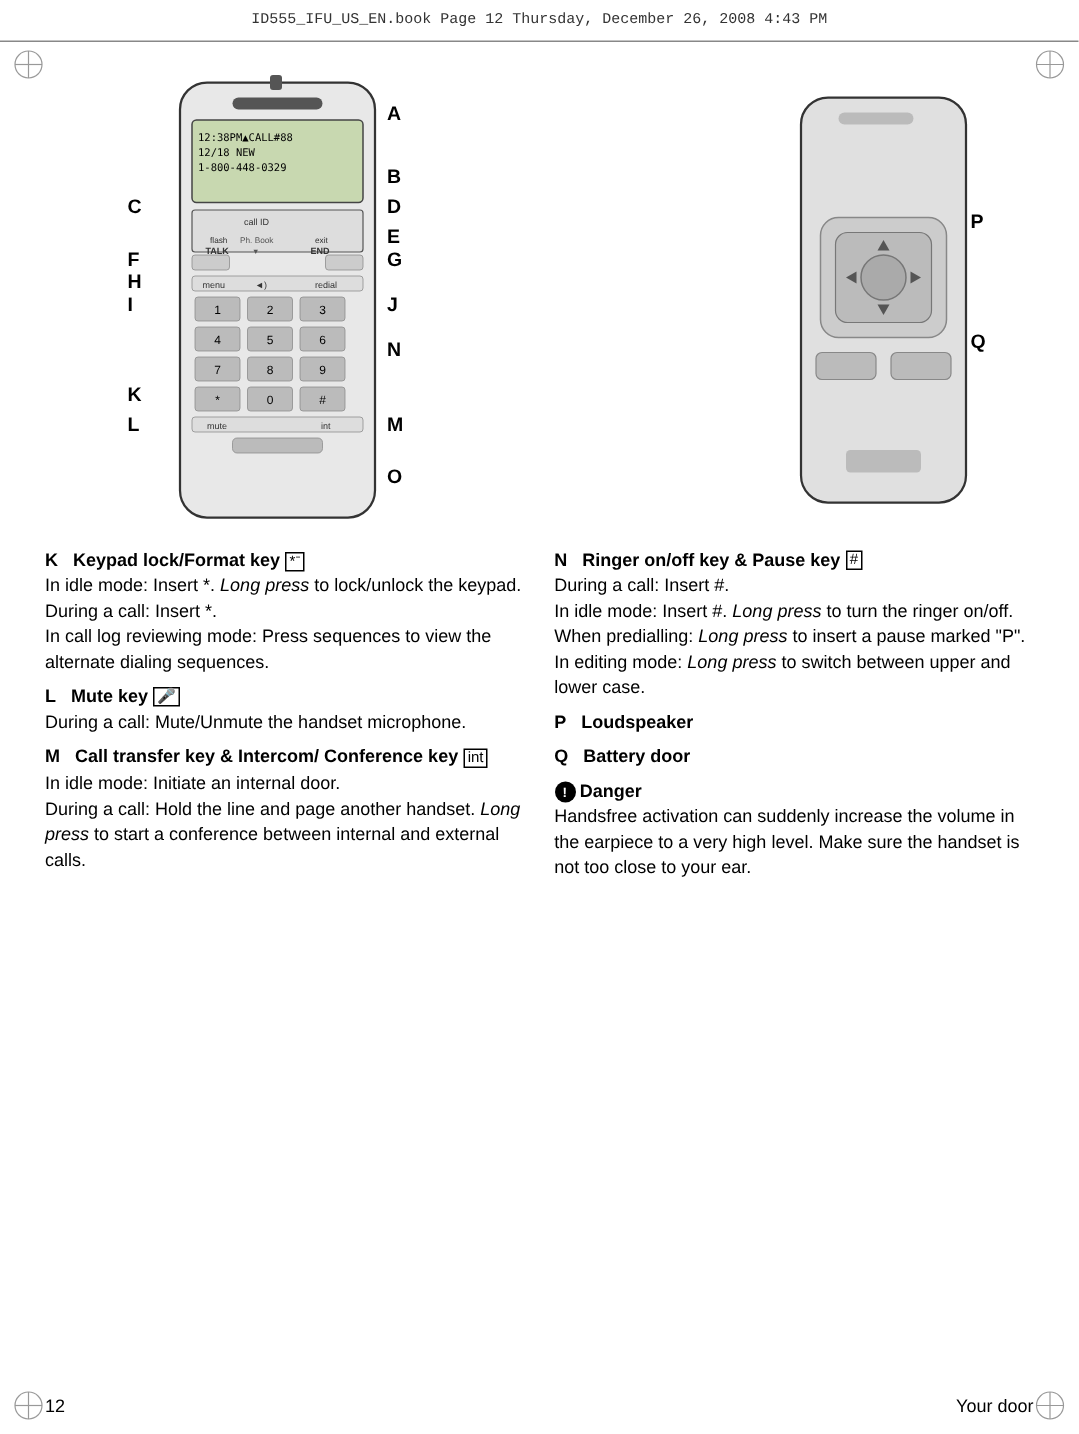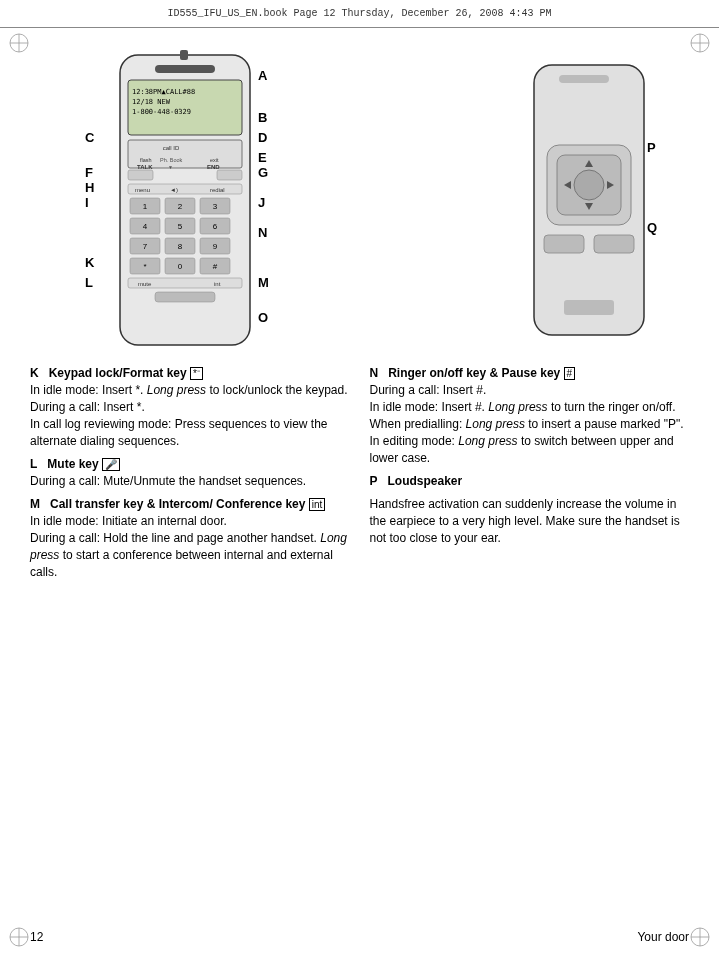--- a/index.html
+++ b/index.html
@@ -203,21 +203,21 @@
 
     <div class="entry">
       <p><span style="font-weight:bold;">K&nbsp;&nbsp;&nbsp;Keypad lock/Format key</span> <span style="font-size:10px; border:1px solid #000; padding:0 2px;">*⁻</span></p>
       <p>In idle mode: Insert *. <span style="font-style:italic;">Long press</span> to lock/unlock the keypad.</p>
       <p>During a call: Insert *.</p>
       <p>In call log reviewing mode: Press sequences to view the alternate dialing sequences.</p>
     </div>
 
     <div class="entry" style="margin-top:6px;">
       <p><span style="font-weight:bold;">L&nbsp;&nbsp;&nbsp;Mute key</span> <span style="font-size:10px; border:1px solid #000; padding:0 2px; vertical-align:middle;">🎤</span></p>
-      <p>During a call: Mute/Unmute the handset sequences.</p>
+      <p>During a call: Mute/Unmute the handset microphone.</p>
     </div>
 
     <div class="entry" style="margin-top:6px;">
       <p><span style="font-weight:bold;">M&nbsp;&nbsp;&nbsp;Call transfer key &amp; Intercom/ Conference key</span> <span style="font-size:10px; border:1px solid #000; padding:0 2px;">int</span></p>
       <p>In idle mode: Initiate an internal door.</p>
       <p>During a call: Hold the line and page another handset. <span style="font-style:italic;">Long press</span> to start a conference between internal and external calls.</p>
     </div>
 
   </div>
 
@@ -227,22 +227,28 @@
       <p><span style="font-weight:bold;">N&nbsp;&nbsp;&nbsp;Ringer on/off key &amp; Pause key</span> <span style="font-size:10px; border:1px solid #000; padding:0 2px; vertical-align:middle;">#</span></p>
       <p>During a call: Insert #.</p>
       <p>In idle mode: Insert #. <span style="font-style:italic;">Long press</span> to turn the ringer on/off.</p>
       <p>When predialling: <span style="font-style:italic;">Long press</span> to insert a pause marked "P".</p>
       <p>In editing mode: <span style="font-style:italic;">Long press</span> to switch between upper and lower case.</p>
     </div>
 
     <div class="entry">
       <p><span style="font-weight:bold;">P&nbsp;&nbsp;&nbsp;Loudspeaker</span></p>
     </div>
+    <div class="entry">
+      <p><span style="font-weight:bold;">Q&nbsp;&nbsp;&nbsp;Battery door</span></p>
+    </div>
 
     <div class="entry" style="margin-top:6px;">
+      <p>
+        <span style="display:inline-block; width:14px; height:14px; background:#000; border-radius:50%; color:white; text-align:center; line-height:14px; font-size:9px; font-weight:bold; margin-right:3px; vertical-align:middle;">!</span><span style="font-weight:bold;">Danger</span>
+      </p>
       <p>Handsfree activation can suddenly increase the volume in the earpiece to a very high level. Make sure the handset is not too close to your ear.</p>
     </div>
 
   </div>
 </div>
 
 <div style="position:absolute; bottom:12px; left:30px; right:30px; display:flex; justify-content:space-between; font-family:Arial, sans-serif; font-size:12px;">
   <span>12</span>
   <span>Your door</span>
 </div>

